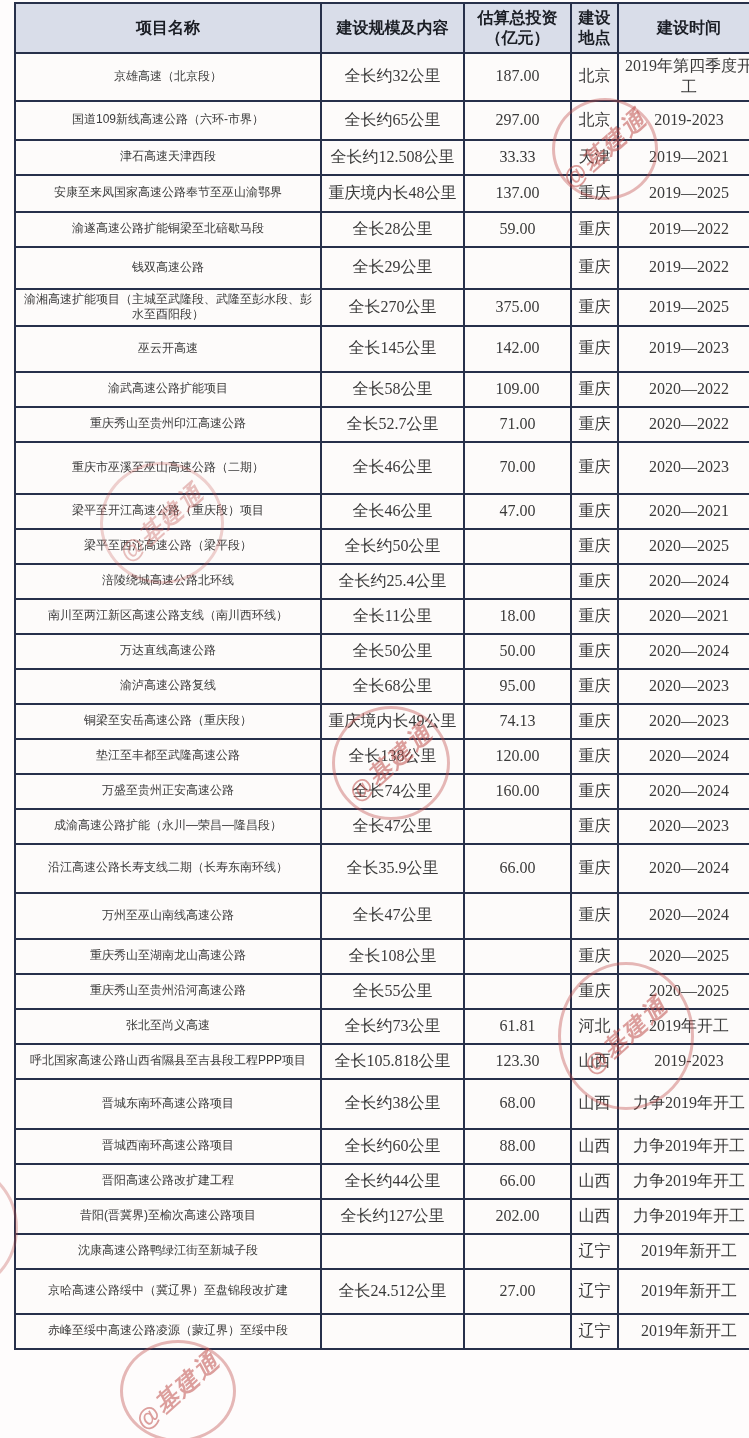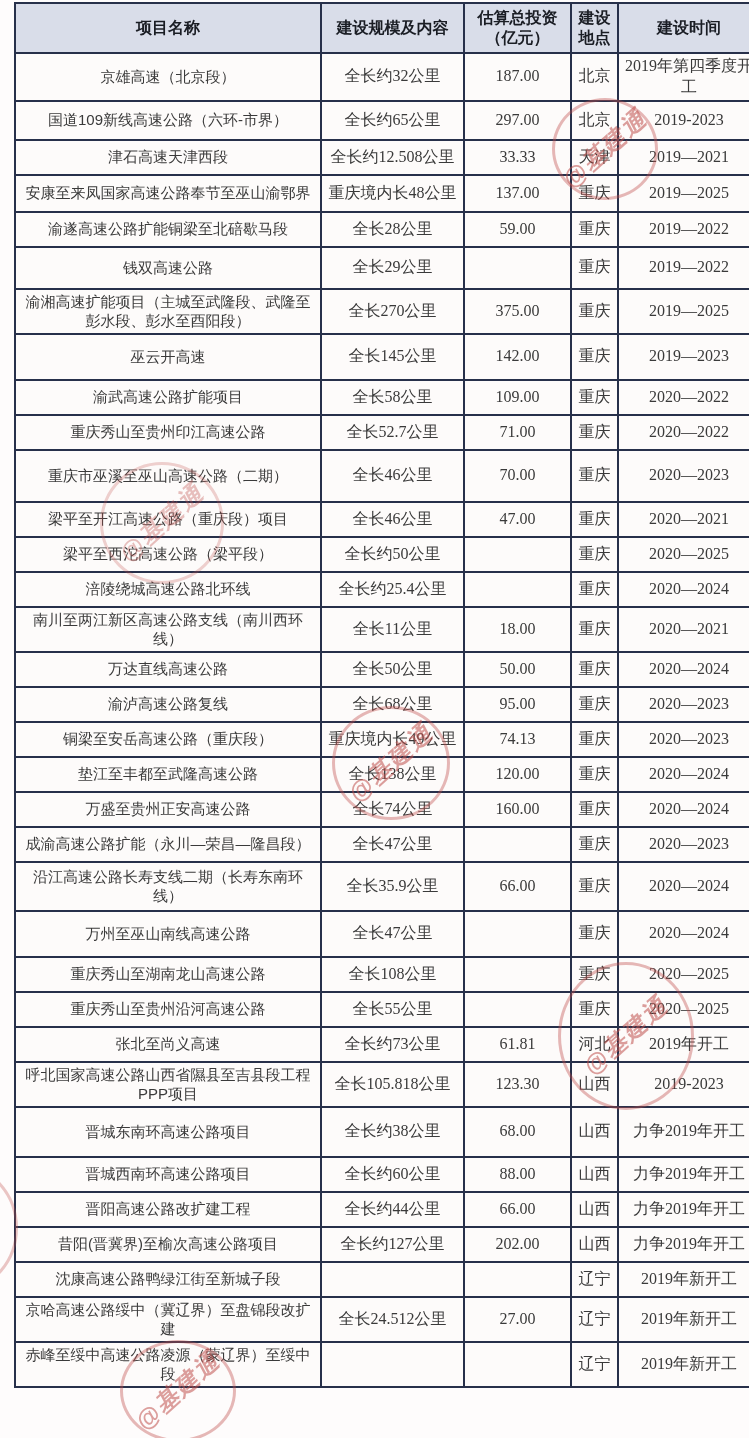--- a/index.html
+++ b/index.html
@@ -3,21 +3,21 @@
 <meta charset="utf-8">
 <style>
   html,body{margin:0;padding:0;background:#ffffff;}
   body{font-family:"Liberation Sans","DejaVu Sans",sans-serif;}
   .page{position:relative;width:749px;height:1438px;overflow:hidden;background:#fefcfc;padding-left:12px;}
   table{border-collapse:collapse;table-layout:fixed;width:745px;margin:2px 0 0 2px;background:#fdfbfa;}
   th,td{border:2px solid #27304a;text-align:center;vertical-align:middle;overflow:hidden;padding:2px 3px;}
   thead th{background:#d9dde9;color:#1a1d24;font-weight:bold;font-size:16px;height:44px;white-space:pre-line;line-height:1.25;}
   td{color:#3a3a3a;font-size:15px;line-height:1.3;}
   td.col-investment,td.col-time,td.col-location,td.col-scale{font-family:"Liberation Serif","DejaVu Serif",serif;font-size:16px;}
-  td.col-name{font-size:15px;}
+  td.col-name{font-size:12px;}
   tbody tr{height:35px;}
   tbody tr:nth-child(2){height:39px;}
   tbody tr:nth-child(4){height:37px;margin-top:36px;}
   tbody tr:nth-child(6){height:42px;}
   tbody tr:nth-child(8){height:46px;margin-left:36px;}
   tbody tr:nth-child(11){height:52px;}
   tbody tr:nth-child(22){height:49px;}
   tbody tr:nth-child(23){height:46px;}
   tbody tr:nth-child(28){height:50px;margin-top:10px;}
   tbody tr:nth-child(33){height:45px;}

